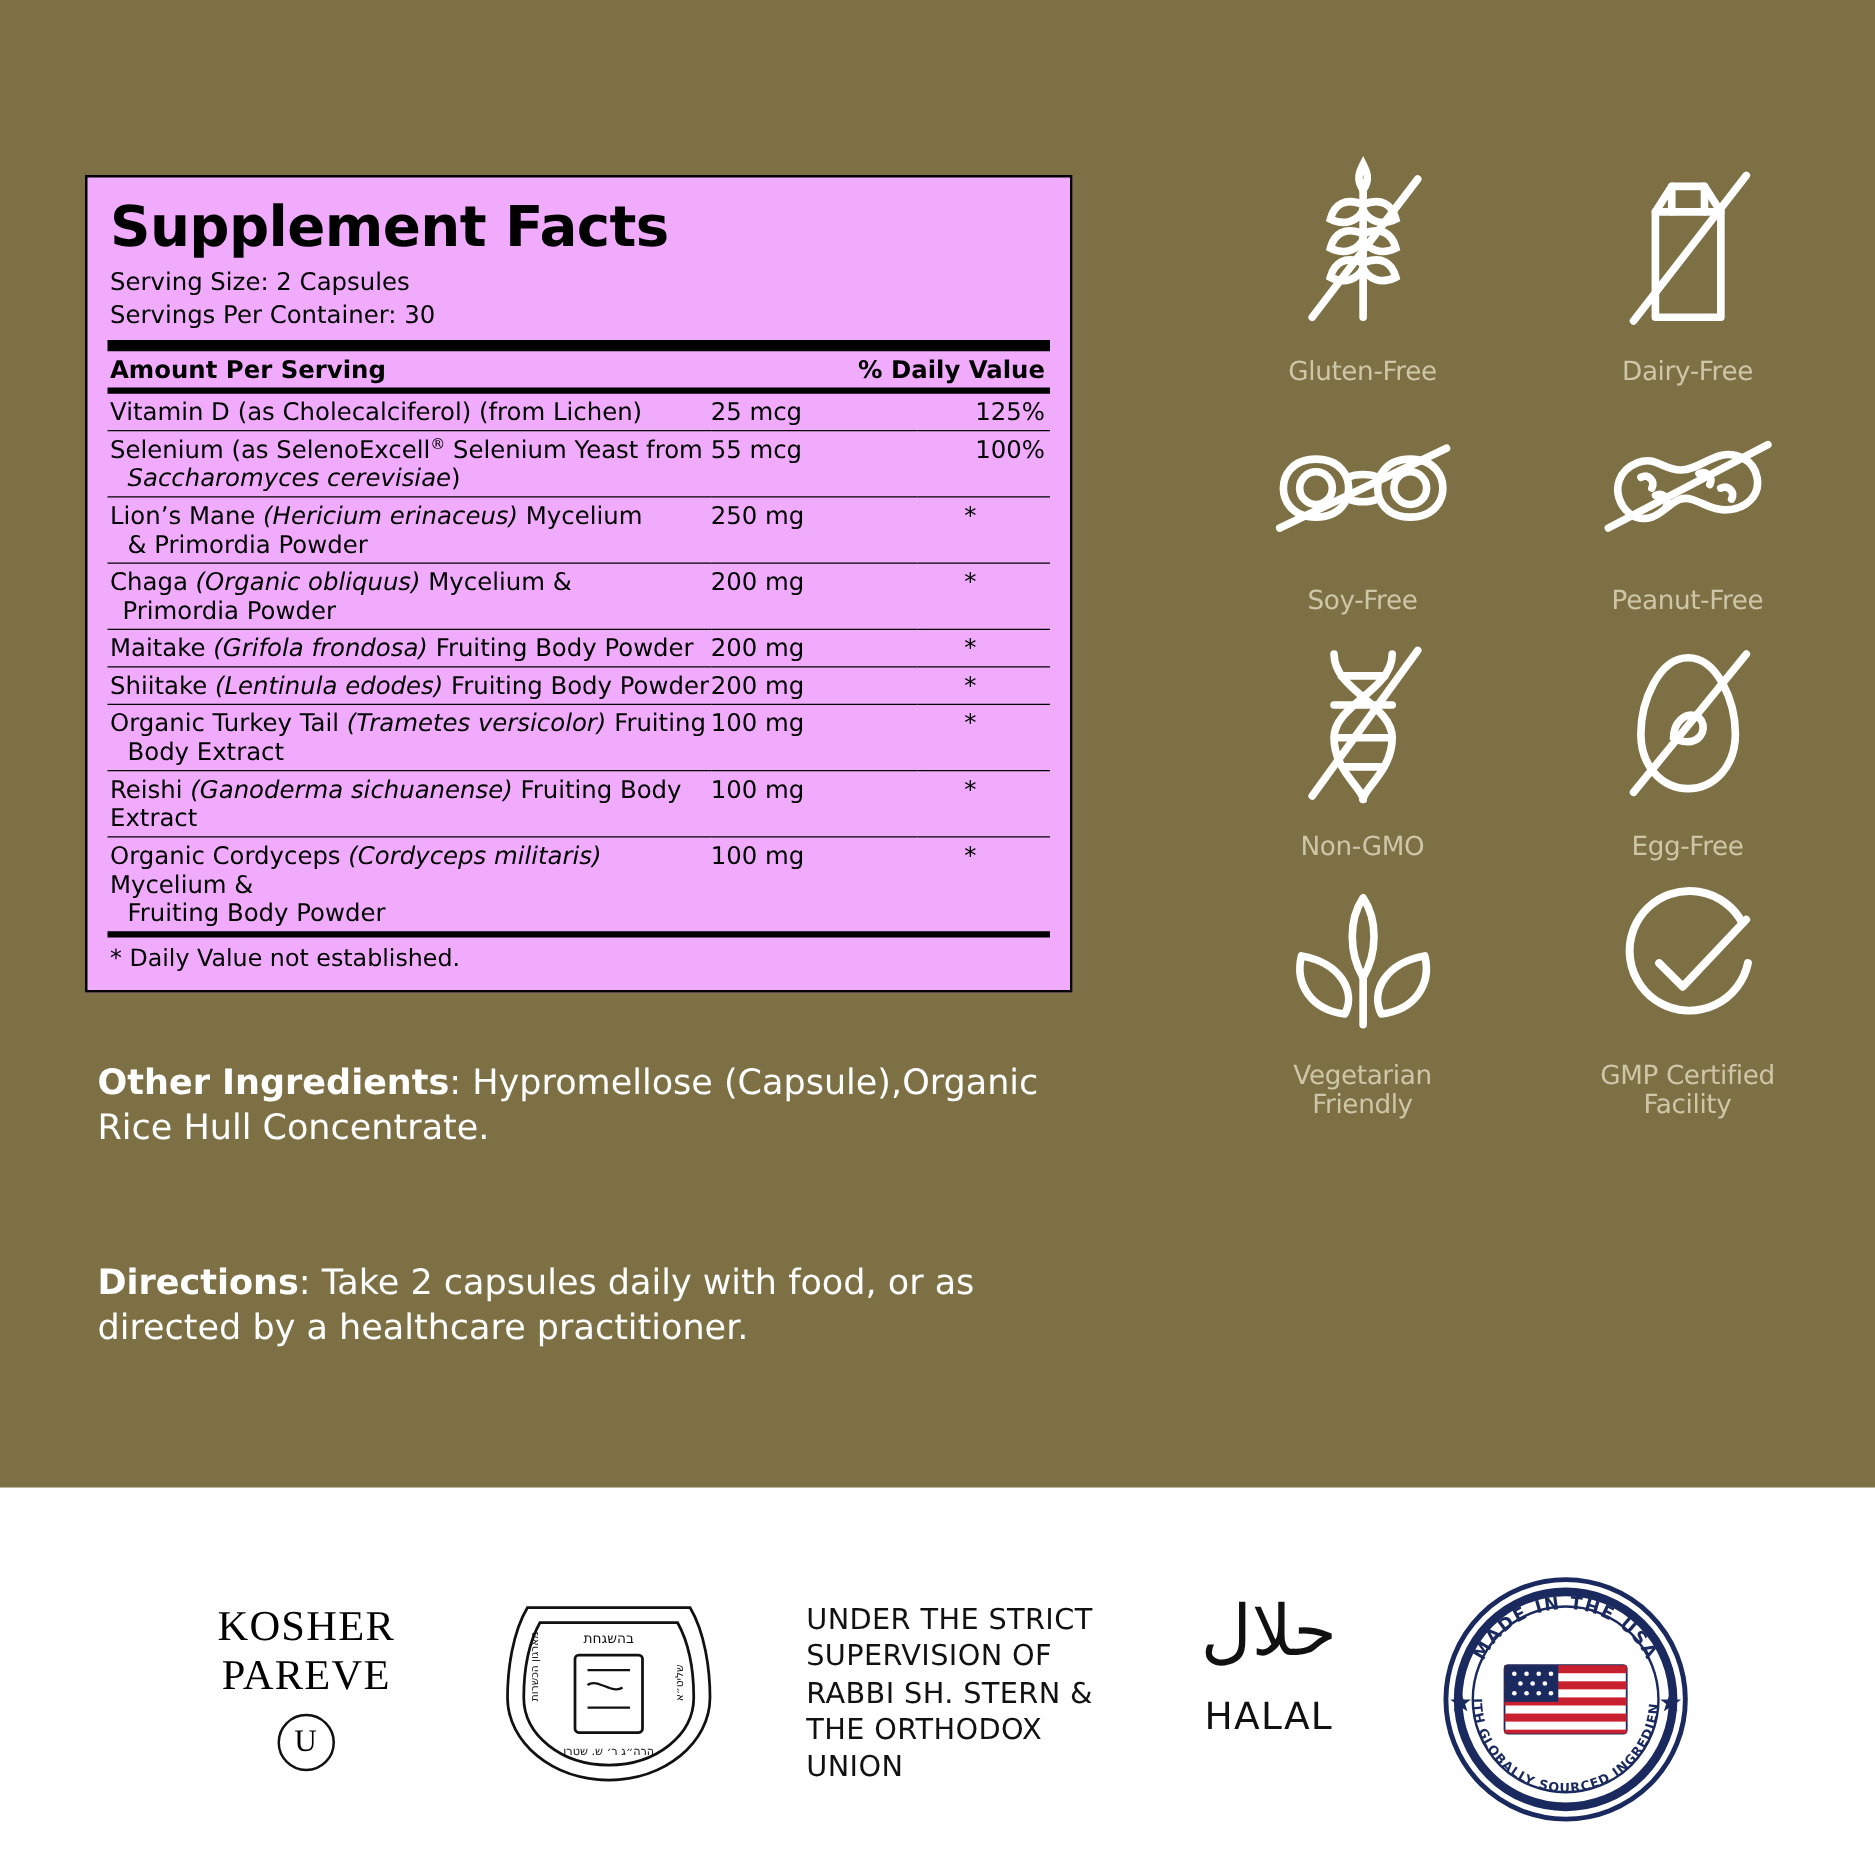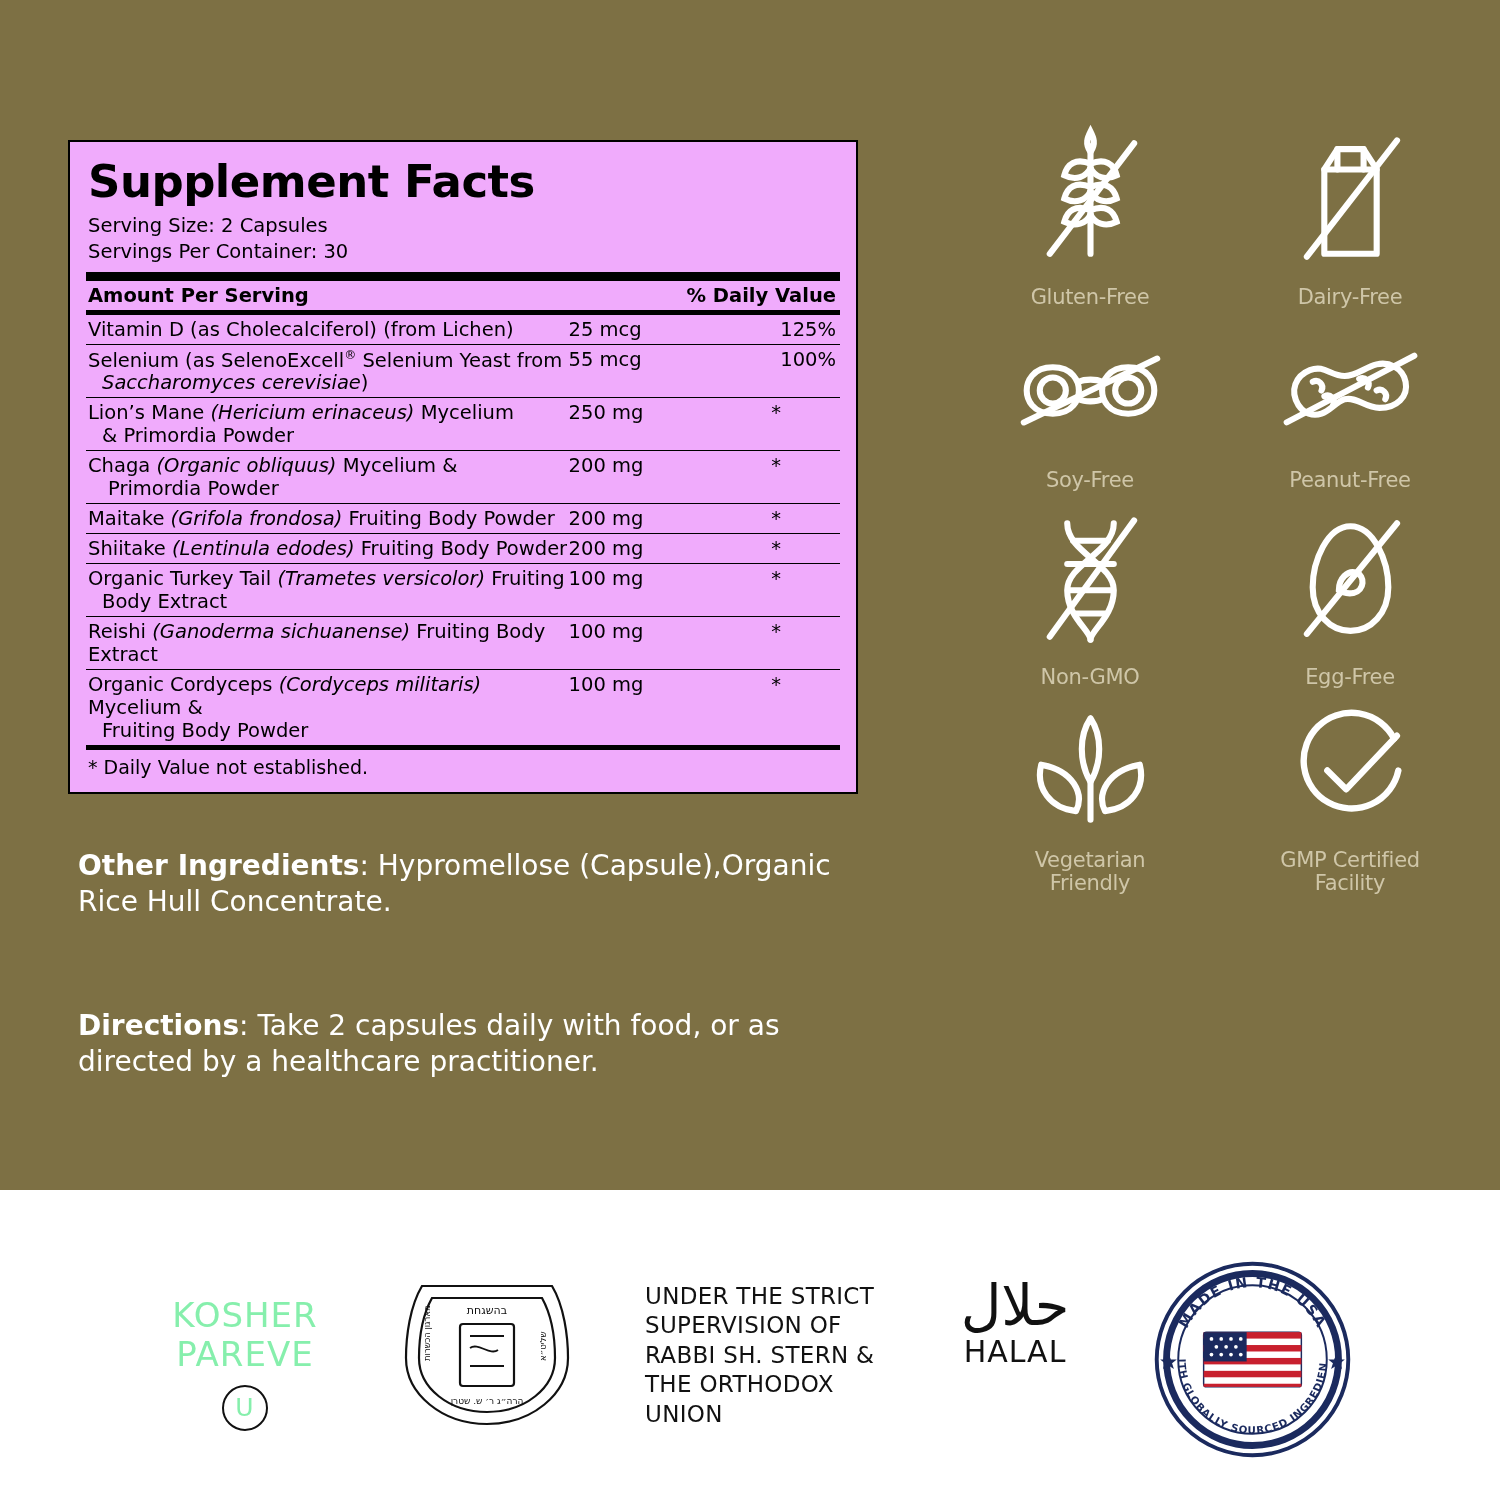--- a/index.html
+++ b/index.html
@@ -72,35 +72,35 @@
     color: #cfc6a8; font-size: 21px; line-height: 1.12;
     margin-top: 6px; letter-spacing: -0.3px;
     font-family: "DejaVu Sans", sans-serif;
   }
 
   
   .cert-strip {
     position: absolute; left: 0; top: 1230px; width: 1500px; height: 250px;
   }
   .kosher {
-    position: absolute; left: 130px; top: 66px; width: 230px; text-align: center;
-    color: #86efac; font-size: 34px; line-height: 1.16; letter-spacing: 1px;
+    position: absolute; left: 130px; top: 52px; width: 230px; text-align: center;
+    color: #000000; font-size: 34px; line-height: 1.16; letter-spacing: 1px; font-family: Liberation Serif, serif;
   }
   .kosher-u {
     width: 46px; height: 46px; border: 2.5px solid #111; border-radius: 50%;
     margin: 10px auto 0 auto; font-size: 25px; line-height: 42px; text-align: center;
   }
   .hechsher { position: absolute; left: 392px; top: 36px; width: 190px; height: 175px; }
   .ou-text {
     position: absolute; left: 645px; top: 52px; width: 250px;
     color: #111; font-size: 23px; line-height: 1.28; letter-spacing: 0.3px;
   }
   .halal { position: absolute; left: 925px; top: 48px; width: 180px; text-align: center; }
   .halal-ar { font-size: 56px; color: #111; line-height: 1; font-family: "DejaVu Sans", sans-serif; }
-  .halal-lbl { font-size: 30px; color: #111; letter-spacing: 1px; margin-top: 0; }
+  .halal-lbl { font-size: 30px; color: #111; letter-spacing: 1px; margin-top: 22px; }
   .usa-badge { position: absolute; left: 1145px; top: 22px; width: 215px; height: 215px; }
 </style>
 </head>
 <body>
 
 <div class="page">
   <div class="olive-area"></div>
   <div class="white-area"></div>
 
   <div class="sf-panel">
@@ -141,21 +141,21 @@
         <td class="col-name">
           <span>Lion’s Mane </span><span class="ital">(Hericium erinaceus)</span><span> Mycelium</span><br>
           <span style="margin-left:14px">&amp; Primordia Powder</span>
         </td>
         <td class="col-amt">250  mg</td>
         <td class="col-dv star">*</td>
       </tr>
       <tr class="bline">
         <td class="col-name">
           <span>Chaga </span><span class="ital">(Organic obliquus)</span><span> Mycelium &amp;</span><br>
-          <span style="margin-left:20px">Primordia Powder</span>
+          <span style="margin-left:10px">Primordia Powder</span>
         </td>
         <td class="col-amt">200  mg</td>
         <td class="col-dv star">*</td>
       </tr>
       <tr class="bline">
         <td class="col-name">
           <span>Maitake </span><span class="ital">(Grifola frondosa)</span><span> Fruiting Body Powder</span>
         </td>
         <td class="col-amt">200  mg</td>
         <td class="col-dv star">*</td>

